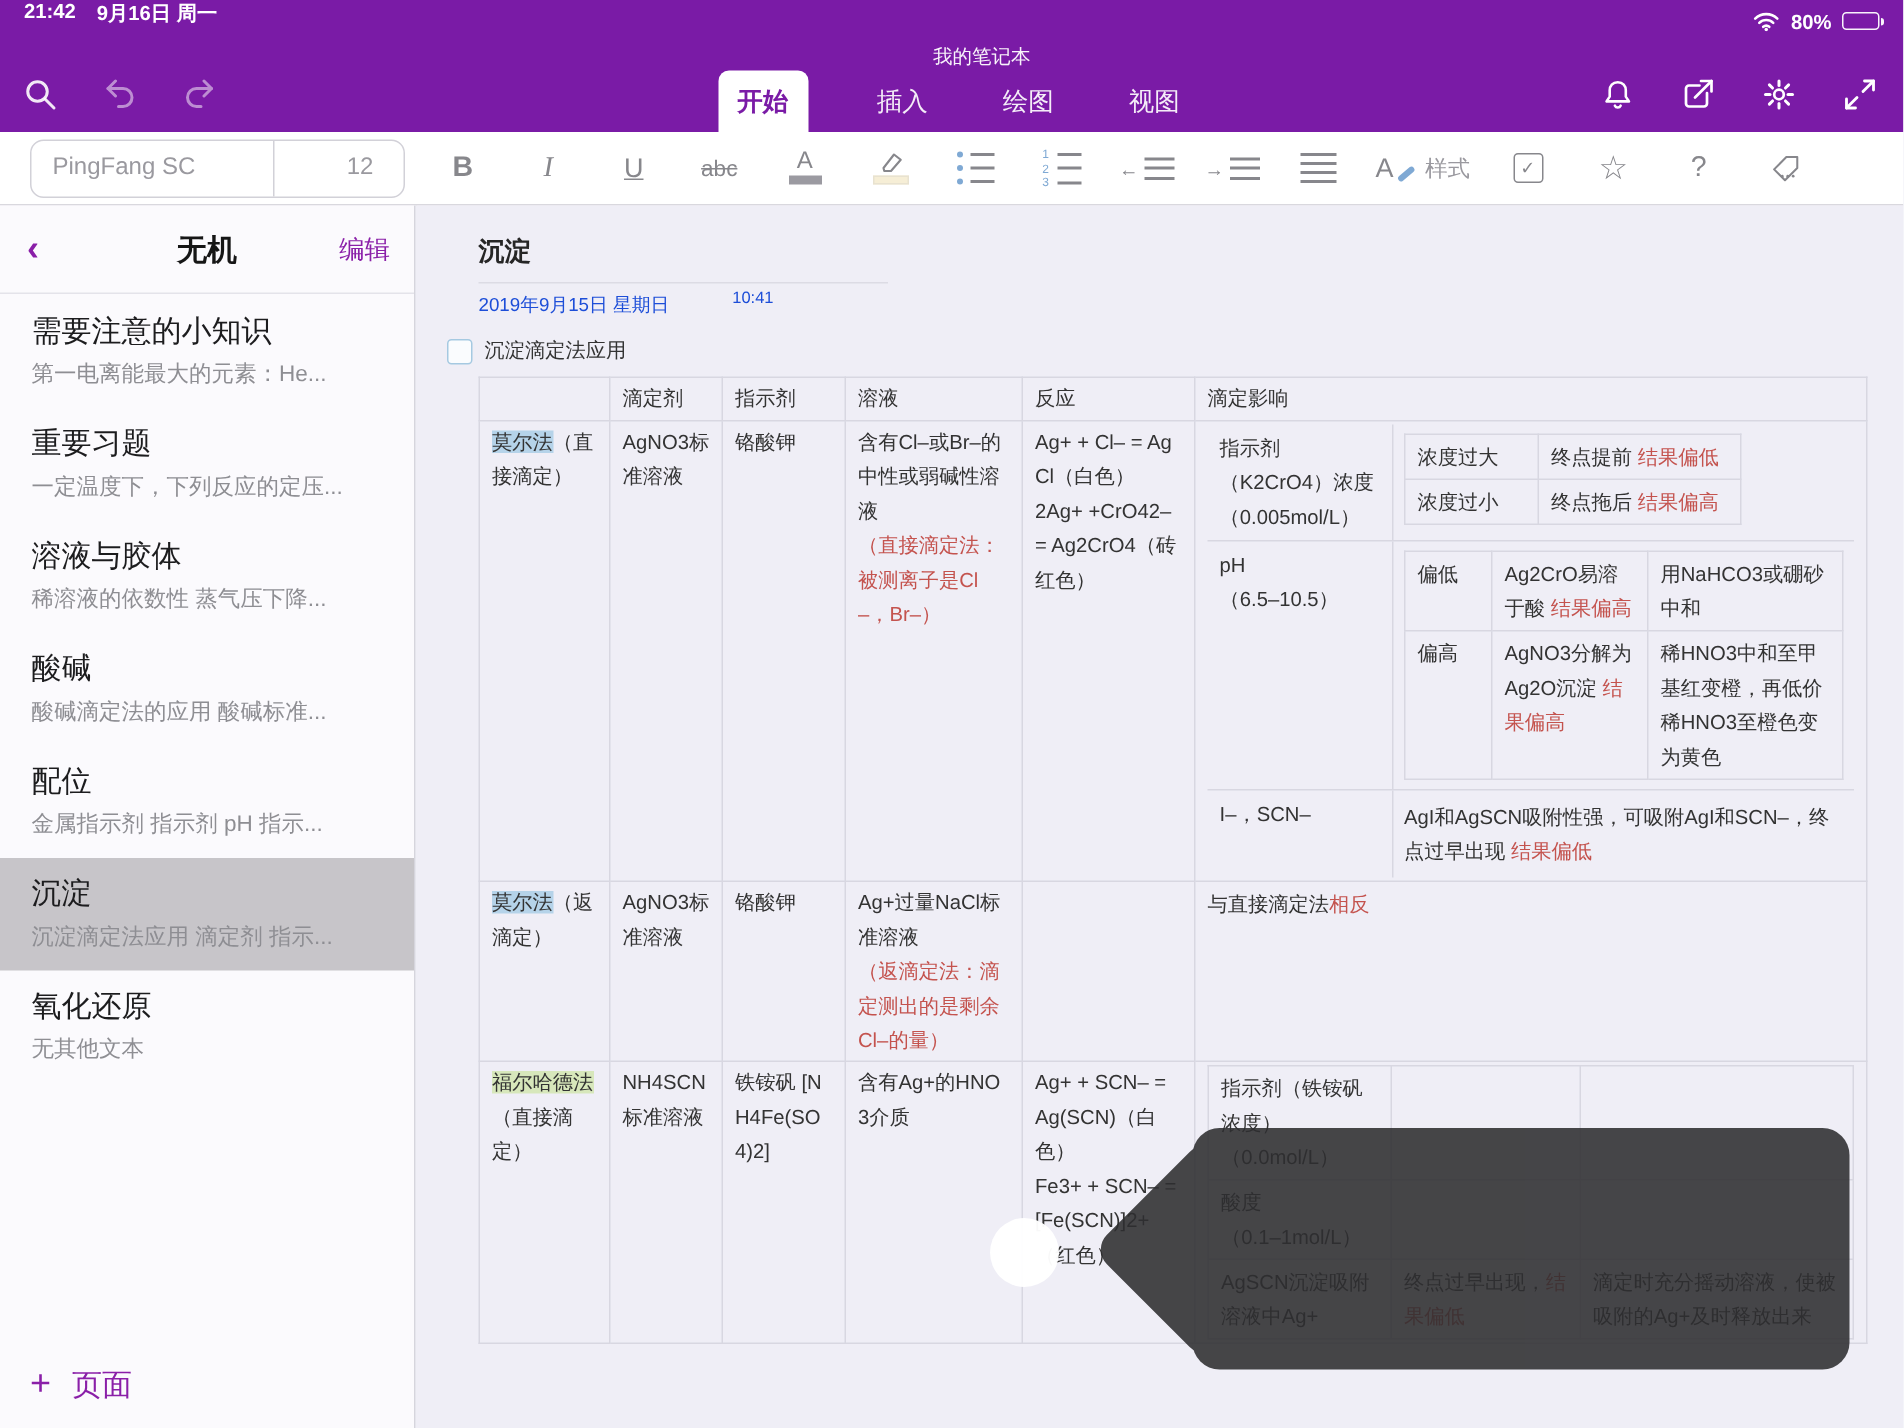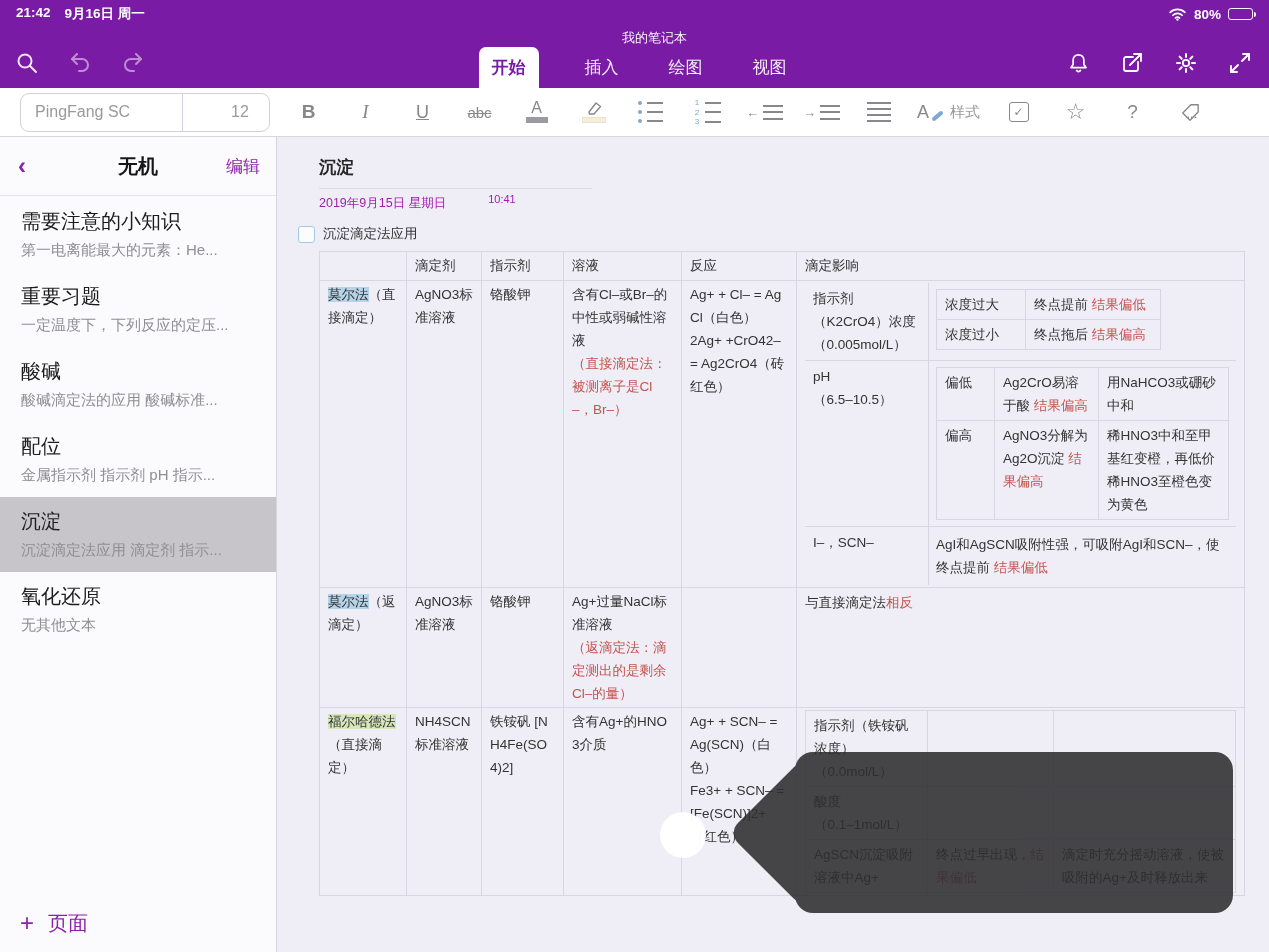--- a/index.html
+++ b/index.html
@@ -1,21 +1,21 @@
 <!DOCTYPE html>
 <html><head>
 <meta charset="utf-8">
 <style>
   html,body{margin:0;padding:0;}
   body{font-family:"Liberation Sans","DejaVu Sans",sans-serif;}
   .screen{position:relative;width:1269px;height:952px;overflow:hidden;background:#EFEEF6;}
 
   
   .statusbar{position:absolute;left:0;top:0;width:1269px;height:28px;background:#7A1BA6;
-    color:#fff;font-size:13.5px;display:flex;align-items:center;justify-content:space-between;
+    color:#fff;font-size:13.5px;display:flex;justify-content:space-between;
     padding:0 16px;box-sizing:border-box;}
   .sb-left{display:flex;gap:14px;font-weight:600;}
   .sb-left .sb-date{font-weight:600;}
   .sb-right{display:flex;align-items:center;gap:7px;font-weight:600;}
   .batt{width:25px;height:12px;border:1px solid rgba(255,255,255,.95);border-radius:3px;position:relative;padding:1px;box-sizing:border-box;}
   .batt .fill{height:100%;width:80%;background:#fff;border-radius:1px;}
   .batt:after{content:"";position:absolute;right:-4px;top:3px;width:2.5px;height:5px;background:rgba(255,255,255,.95);border-radius:0 2px 2px 0;}
 
   .appheader{position:absolute;left:0;top:28px;width:1269px;height:60px;background:#7A1BA6;}
   .nb-title{position:absolute;top:1px;left:0;width:100%;text-align:center;color:rgba(255,255,255,.95);font-size:13px;padding-left:20px;}
@@ -70,21 +70,21 @@
   .ptitle{font-size:20px;color:#1C1C1E;line-height:24px;}
   .pprev{font-size:15px;color:#8E8E93;line-height:19px;margin-top:7px;}
   .addpage{position:absolute;left:20px;bottom:15px;color:#8A1FA8;font-size:20px;display:flex;align-items:center;gap:14px;cursor:pointer;}
   .addpage .plus{font-size:24px;font-weight:300;}
 
   
   .content{position:absolute;left:278px;top:137px;width:991px;height:815px;background:#EFEEF6;
     overflow:hidden;padding:18px 0 0 41px;box-sizing:border-box;color:#333;}
   .note-title{font-size:17.5px;font-weight:600;color:#262626;}
   .title-rule{width:273px;height:1px;background:#DCDBE4;margin-top:9px;}
-  .meta{display:flex;gap:42px;margin-top:6px;color:#a21caf;font-size:12.5px;align-items:flex-start;}
+  .meta{display:flex;gap:42px;margin-top:6px;color:#1d4ed8;font-size:12.5px;align-items:flex-start;}
   .meta-time{font-size:11px;position:relative;top:-2px;}
   .todo{display:flex;align-items:center;margin-top:13px;margin-left:-21px;}
   .todo-box{width:15px;height:15px;border:1.5px solid #A5C9E1;border-radius:3px;background:#FAFCFE;cursor:pointer;}
   .todo-label{margin-left:8px;font-size:13.5px;color:#333;}
 
   
   table.ntable{border-collapse:collapse;table-layout:fixed;width:925px;margin-top:8px;}
   table.ntable td{border:1px solid #D8D7E1;vertical-align:top;font-size:13.5px;line-height:23px;
     padding:2px 8px;color:#333;overflow-wrap:break-word;}
   tr.thead td{height:24px;padding:2px 8px;}
@@ -313,20 +313,24 @@
       <span class="sb-edit">编辑</span>
     </div>
     <div class="plist">
       <div class="pitem">
         <div class="ptitle">需要注意的小知识</div>
         <div class="pprev">第一电离能最大的元素：He...</div>
       </div>
       <div class="pitem">
         <div class="ptitle">重要习题</div>
         <div class="pprev">一定温度下，下列反应的定压...</div>
+      </div>
+      <div class="pitem">
+        <div class="ptitle">溶液与胶体</div>
+        <div class="pprev">稀溶液的依数性 蒸气压下降...</div>
       </div>
       <div class="pitem">
         <div class="ptitle">酸碱</div>
         <div class="pprev">酸碱滴定法的应用 酸碱标准...</div>
       </div>
       <div class="pitem">
         <div class="ptitle">配位</div>
         <div class="pprev">金属指示剂 指示剂 pH 指示...</div>
       </div>
       <div class="pitem selected">
@@ -434,21 +438,21 @@
                 </tr>
               </tbody>
                   </table>
             </div>
           </div>
           <div class="fx-row">
             <div class="fx-label">
                   <div>I–，SCN–</div>
                 </div>
             <div class="fx-detail">
-              <span>AgI和AgSCN吸附性强，可吸附AgI和SCN–，使终点提前 </span><span class="red">结果偏低</span>
+              <span>AgI和AgSCN吸附性强，可吸附AgI和SCN–，终点过早出现 </span><span class="red">结果偏低</span>
             </div>
           </div>
         </td>
       </tr>
 
       <tr>
         <td><span class="hl-blue">莫尔法</span><span>（返滴定）</span></td>
         <td class="bk">AgNO3标准溶液</td>
         <td>铬酸钾</td>
         <td class="bk">

